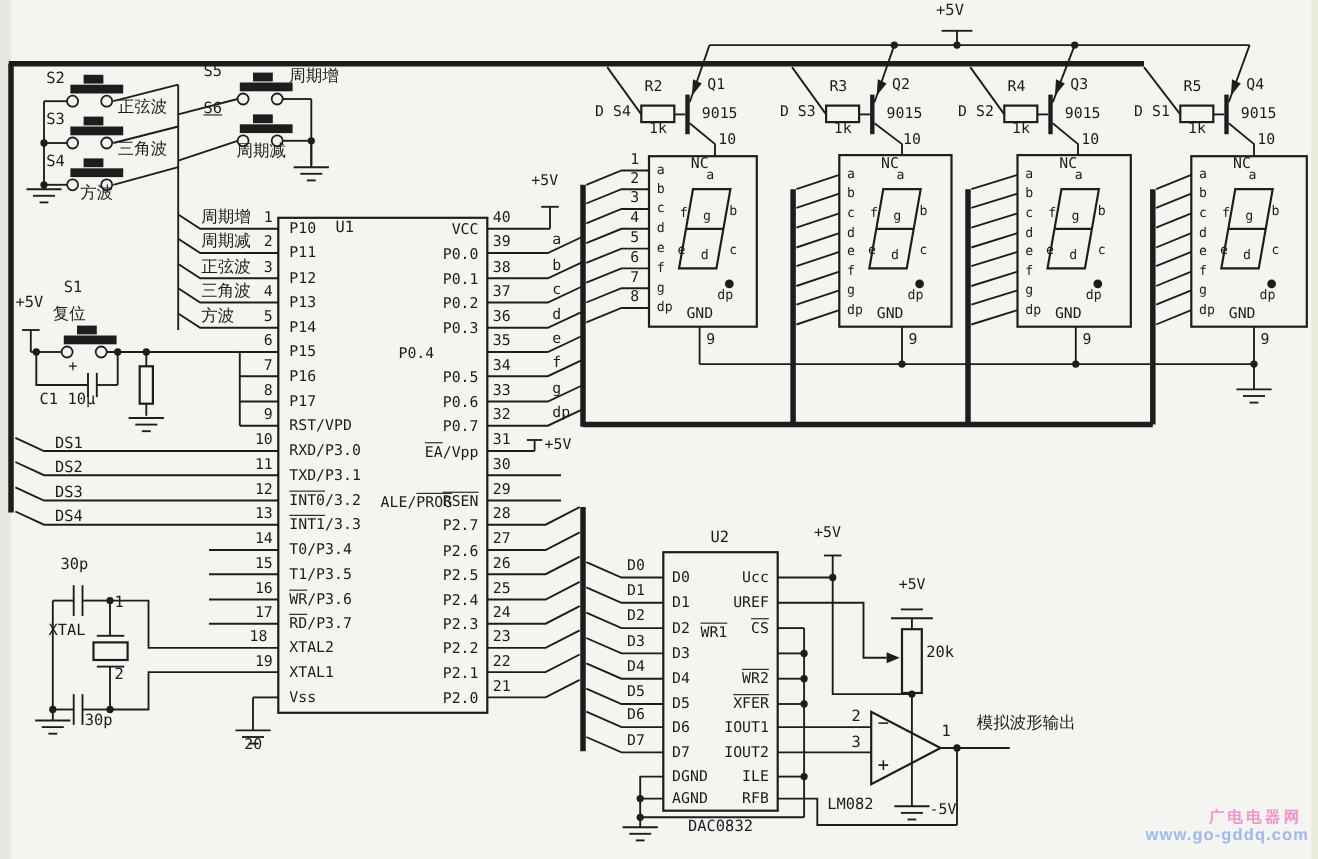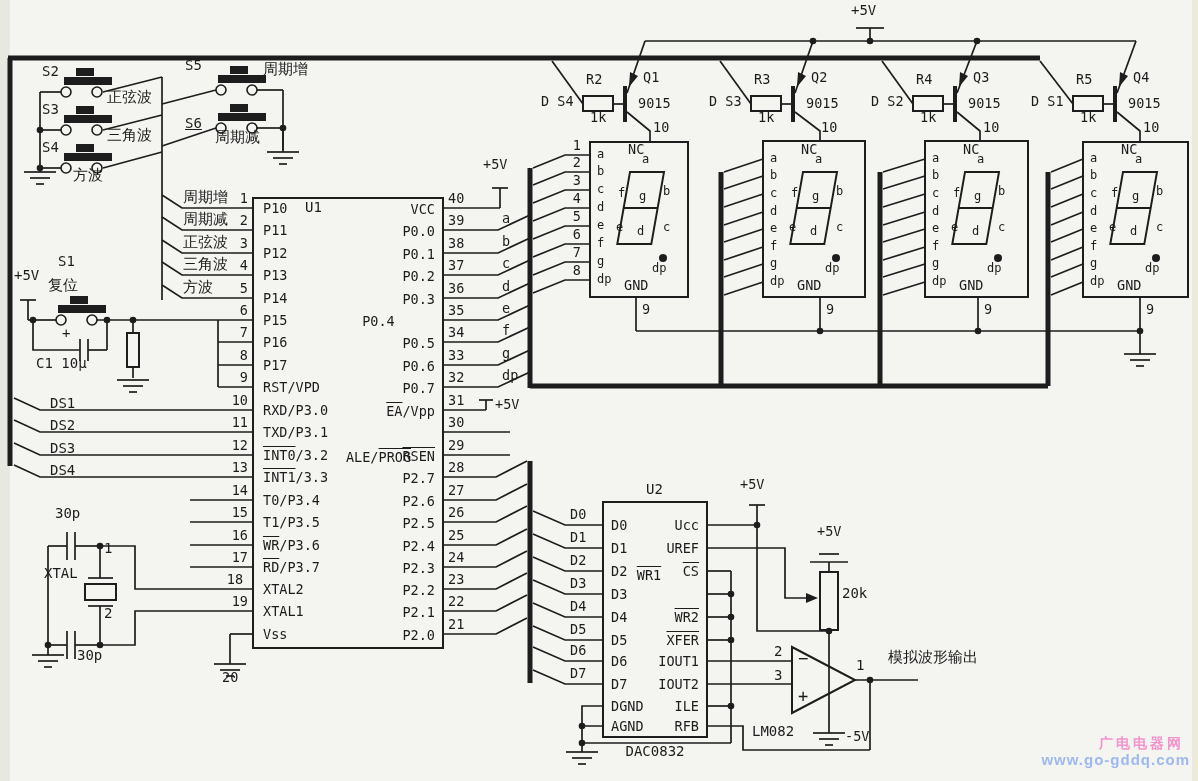--- a/index.html
+++ b/index.html
@@ -419,21 +419,21 @@
     <div class="lb cjk" style="left: 183px; top: 257px;">三角波</div>
     <div class="lb cjk" style="left: 183px; top: 280px;">方波</div>
     <div class="lb md" style="left: 42px; top: 64px;">S2</div>
     <div class="lb cjk" style="left: 107px; top: 90px;">正弦波</div>
     <div class="lb md" style="left: 42px; top: 102px;">S3</div>
     <div class="lb cjk" style="left: 107px; top: 128px;">三角波</div>
     <div class="lb md" style="left: 42px; top: 140px;">S4</div>
     <div class="lb cjk" style="left: 73px; top: 168px;">方波</div>
     <div class="lb md" style="left: 185px; top: 58px;">S5</div>
     <div class="lb cjk" style="left: 263px; top: 62px;">周期增</div>
-    <div class="lb md" style="left: 185px; top: 116px; text-decoration: underline;">S6</div>
+    <div class="lb md" style="left: 185px; top: 92px; text-decoration: underline;">S6</div>
     <div class="lb cjk" style="left: 215px; top: 130px;">周期减</div>
     <div class="lb md" style="left: 14px; top: 268px;">+5V</div>
     <div class="lb md" style="left: 58px; top: 254px;">S1</div>
     <div class="lb cjk" style="left: 48px; top: 278px;">复位</div>
     <div class="lb md" style="left: 62px; top: 326px;">+</div>
     <div class="lb md" style="left: 36px; top: 356px;">C1 10μ</div>
     <div class="lb md" style="left: 50px; top: 396px;">DS1</div>
     <div class="lb md" style="left: 50px; top: 418px;">DS2</div>
     <div class="lb md" style="left: 50px; top: 441px;">DS3</div>
     <div class="lb md" style="left: 50px; top: 463px;">DS4</div>

